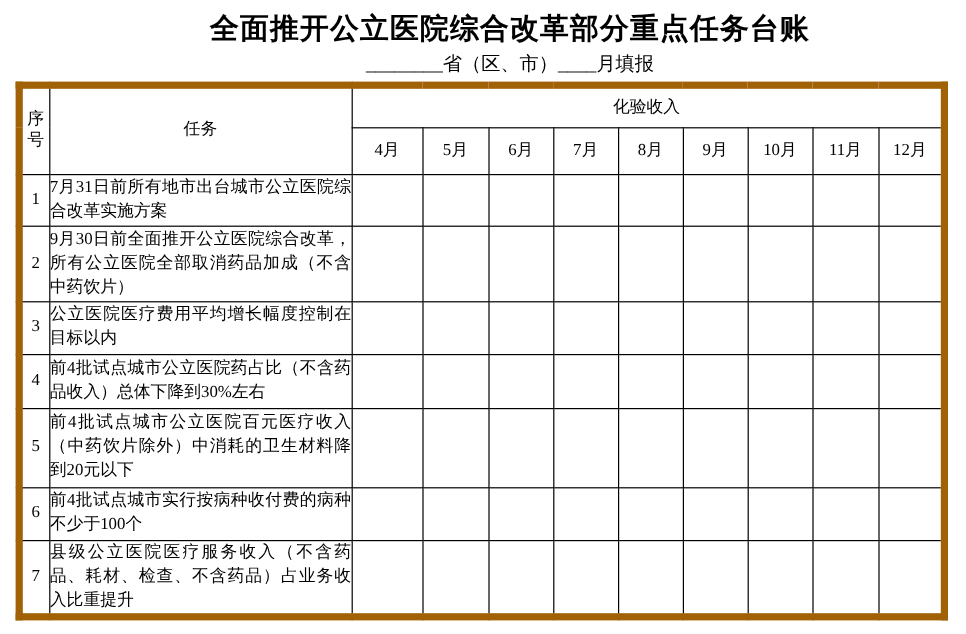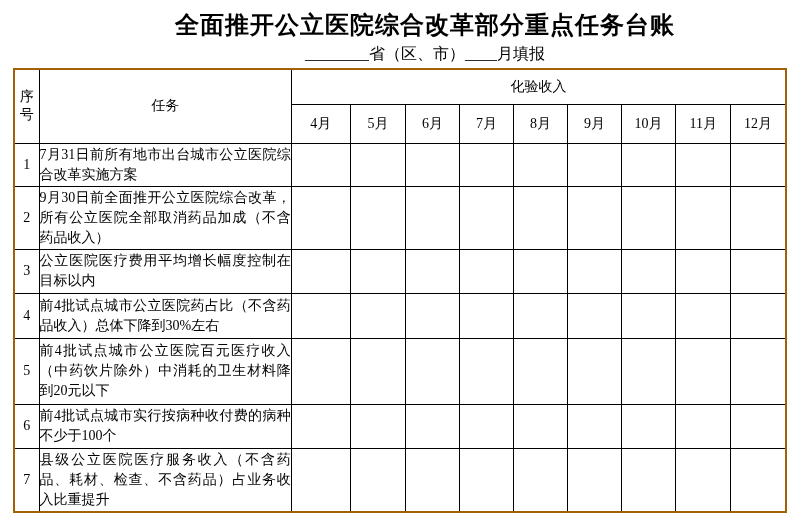--- a/index.html
+++ b/index.html
@@ -20,21 +20,21 @@
   .doc-subtitle {
     position: absolute; top: 44px; left: 0; width: 100%;
     text-align: center;
     font-size: 16px; line-height: 20px;
   }
   table.ledger {
     position: absolute; left: 13px; top: 68px;
     width: 774px;
     border-collapse: collapse;
     table-layout: fixed;
-    border: 2px solid #a16207;
+    border: 6px solid #a16207;
   }
   table.ledger th, table.ledger td {
     border: 1px solid #000000;
     font-weight: normal;
     font-size: 14px;
     padding: 0;
     overflow: hidden;
   }
   th.hdr {
     text-align: center; vertical-align: middle;
@@ -100,21 +100,21 @@
         <td class="cell-progress"></td>
         <td class="cell-progress"></td>
         <td class="cell-progress"></td>
         <td class="cell-progress"></td>
         <td class="cell-progress"></td>
         <td class="cell-progress"></td>
         <td class="cell-progress"></td>
       </tr>
       <tr style="height:63px">
         <td class="cell-no">2</td>
-        <td class="cell-task">9月30日前全面推开公立医院综合改革，所有公立医院全部取消药品加成（不含药品收入）</td>
+        <td class="cell-task">9月30日前全面推开公立医院综合改革，所有公立医院全部取消药品加成（不含中药饮片）</td>
         <td class="cell-progress"></td>
         <td class="cell-progress"></td>
         <td class="cell-progress"></td>
         <td class="cell-progress"></td>
         <td class="cell-progress"></td>
         <td class="cell-progress"></td>
         <td class="cell-progress"></td>
         <td class="cell-progress"></td>
         <td class="cell-progress"></td>
       </tr>

